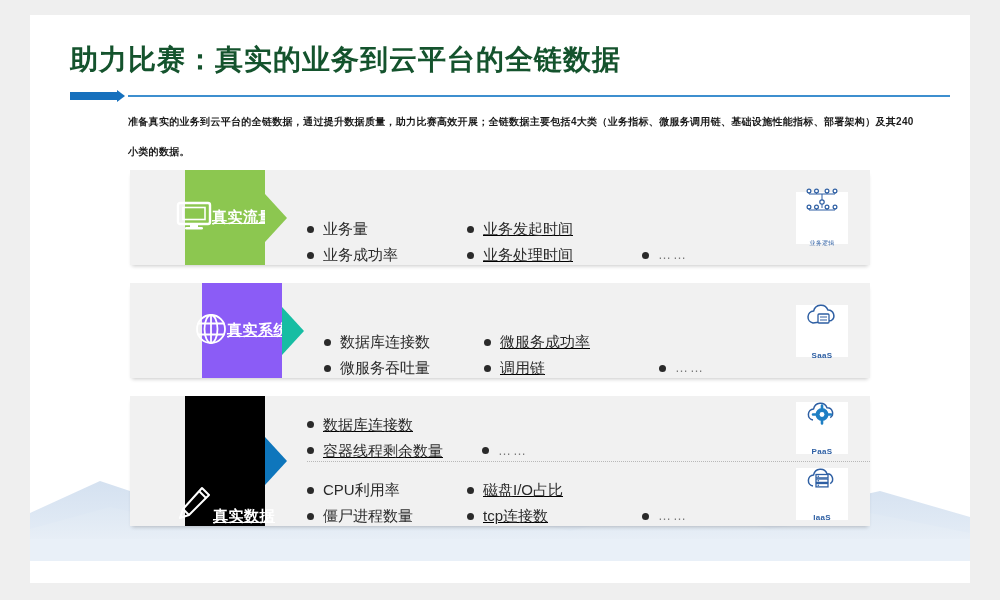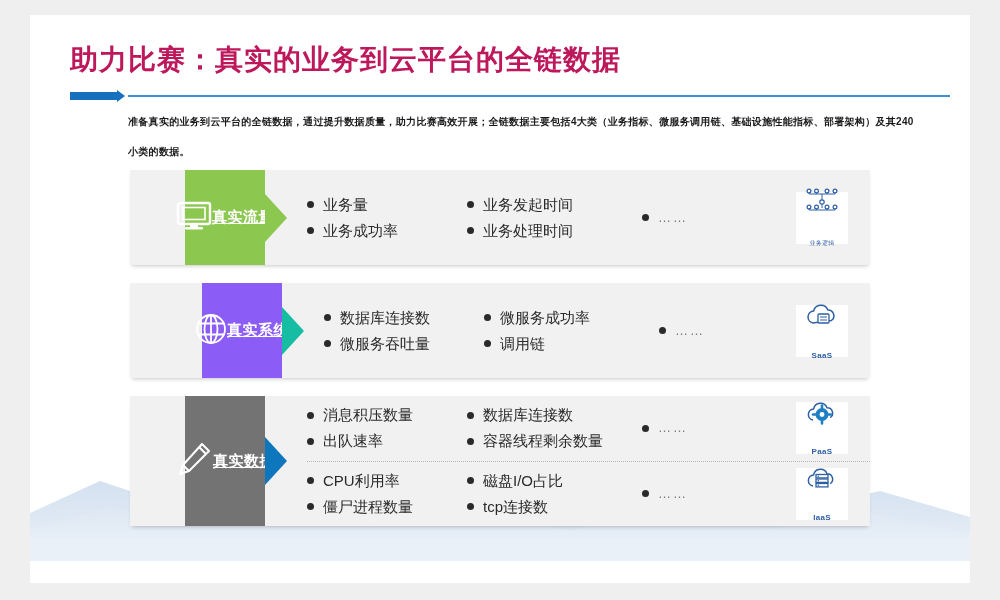--- a/index.html
+++ b/index.html
@@ -37,21 +37,21 @@
   
   .title-block {
     position: absolute;
     left: 40px;
     top: 28px;
     width: 880px;
   }
   .title-text {
     font-size: 28px;
     font-weight: bold;
-    color: #be185d;
+    color: #14532d;
     letter-spacing: 1px;
     line-height: 34px;
     white-space: nowrap;
   }
   .title-rule {
     position: relative;
     margin-top: 12px;
     height: 12px;
     width: 880px;
   }
@@ -135,48 +135,48 @@
     font-size: 15px;
     font-weight: bold;
     letter-spacing: .5px;
     white-space: nowrap;
   }
 
   .badge.green { background: #8cc750; }
   .badge.green .chev { border-left: 22px solid #8cc750; }
   .badge.teal  { background: #8b5cf6; margin-left: 17px; }
   .badge.teal .chev { border-left: 22px solid #17bda3; }
-  .badge.blue  { background: #737373; }
+  .badge.blue  { background: #000000; align-items: flex-end; }
   .badge.blue .chev { border-left: 22px solid #0e76bc; }
 
   .content {
     flex: 1 1 auto;
     position: relative;
     display: flex;
     flex-direction: column;
     justify-content: center;
     padding-left: 42px;
   }
 
   .subrow {
     flex: 1 1 0;
     display: flex;
-    align-items: center;
+    align-items: flex-end;
     position: relative;
   }
   .subrow + .subrow { border-top: 1px dotted #b8b8b8; }
 
   .col {
     display: flex;
     flex-direction: column;
     justify-content: center;
     gap: 6px;
   }
   .col.c1 { width: 160px; }
-  .col.c2 { width: 175px; }
+  .col.c2 { width: 175px; text-decoration: underline; }
   .col.c3 { width: 110px; justify-content: center; }
 
   .item {
     display: flex;
     align-items: center;
     font-size: 15px;
     color: #2a2a2a;
     white-space: nowrap;
     line-height: 20px;
   }
@@ -385,30 +385,20 @@
               <path d="M8,25 L14,31"></path>
             </g>
           </svg>
         </span>
         <span class="badge-label">真实数据</span>
         <span class="chev"></span>
       </div>
       <div class="content">
 
         <div class="subrow">
-          <div class="col c1">
-            <div class="item">
-                <span class="dot"></span>
-                <span>消息积压数量</span>
-              </div>
-            <div class="item">
-                <span class="dot"></span>
-                <span>出队速率</span>
-              </div>
-          </div>
           <div class="col c2">
             <div class="item">
                 <span class="dot"></span>
                 <span>数据库连接数</span>
               </div>
             <div class="item">
                 <span class="dot"></span>
                 <span>容器线程剩余数量</span>
               </div>
           </div>

